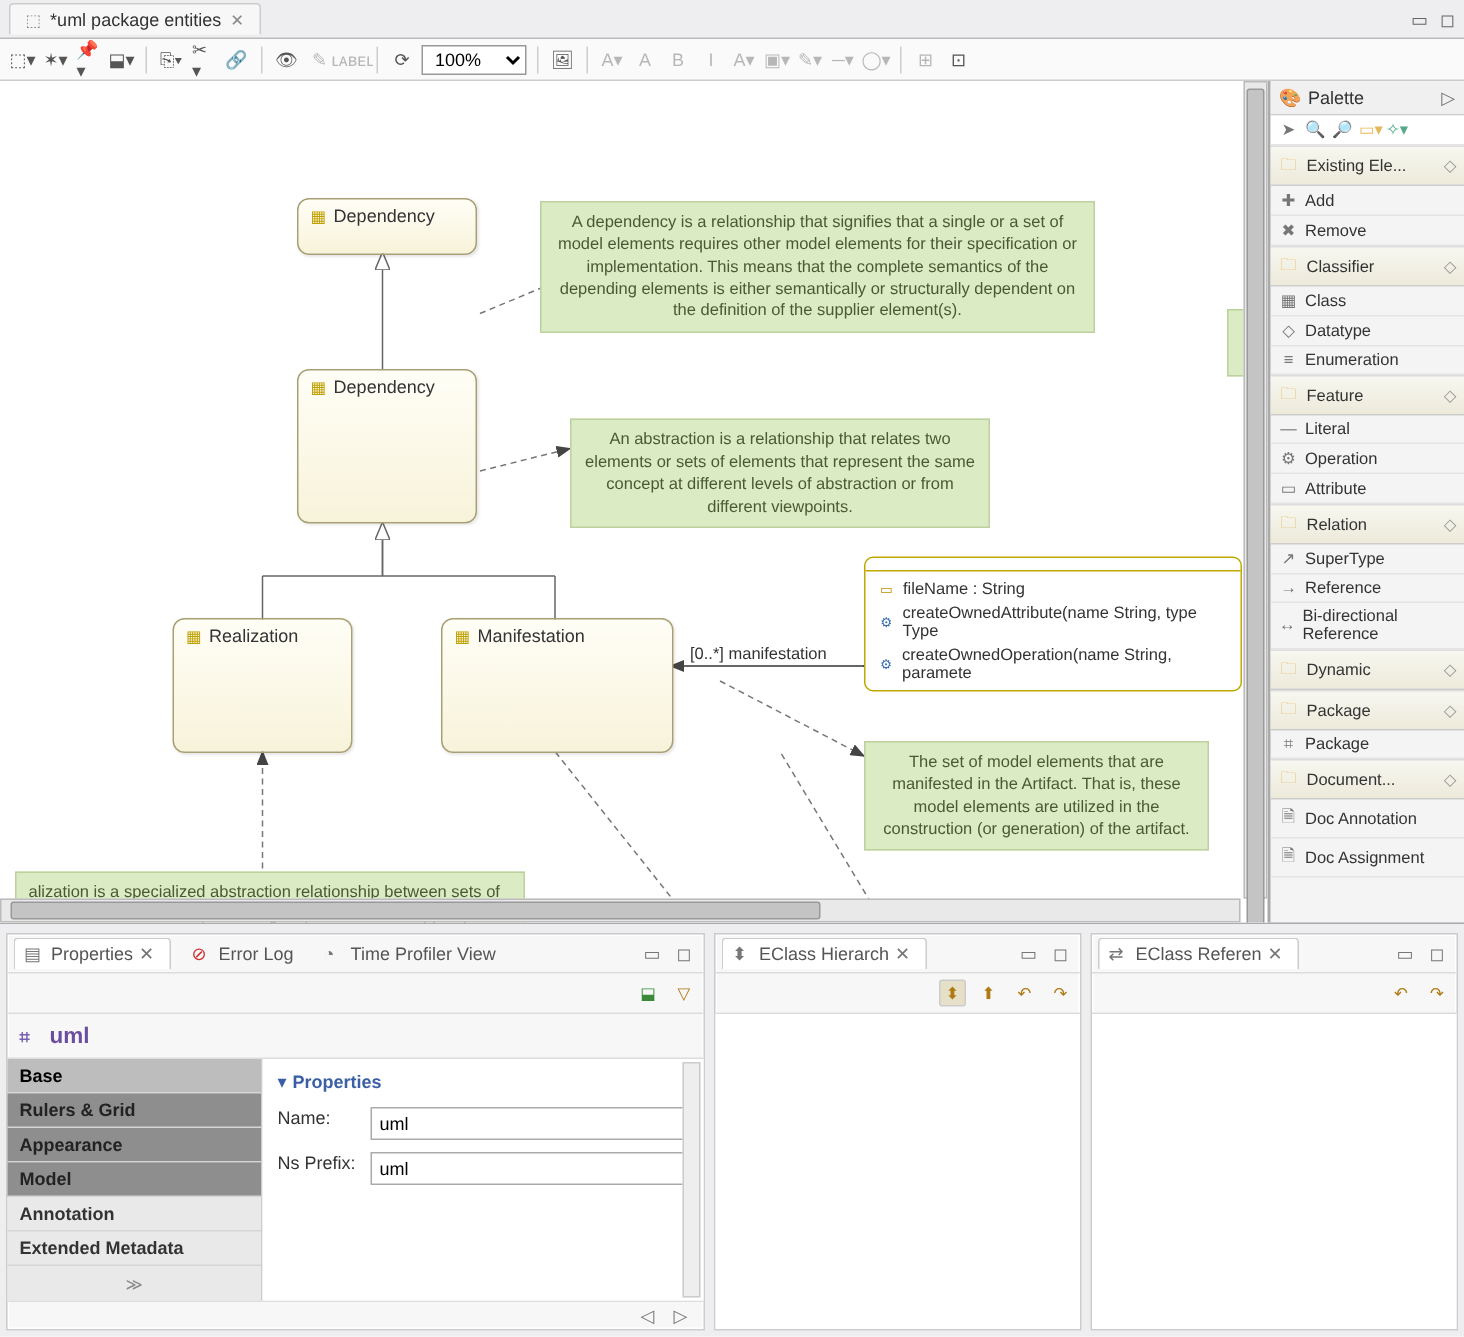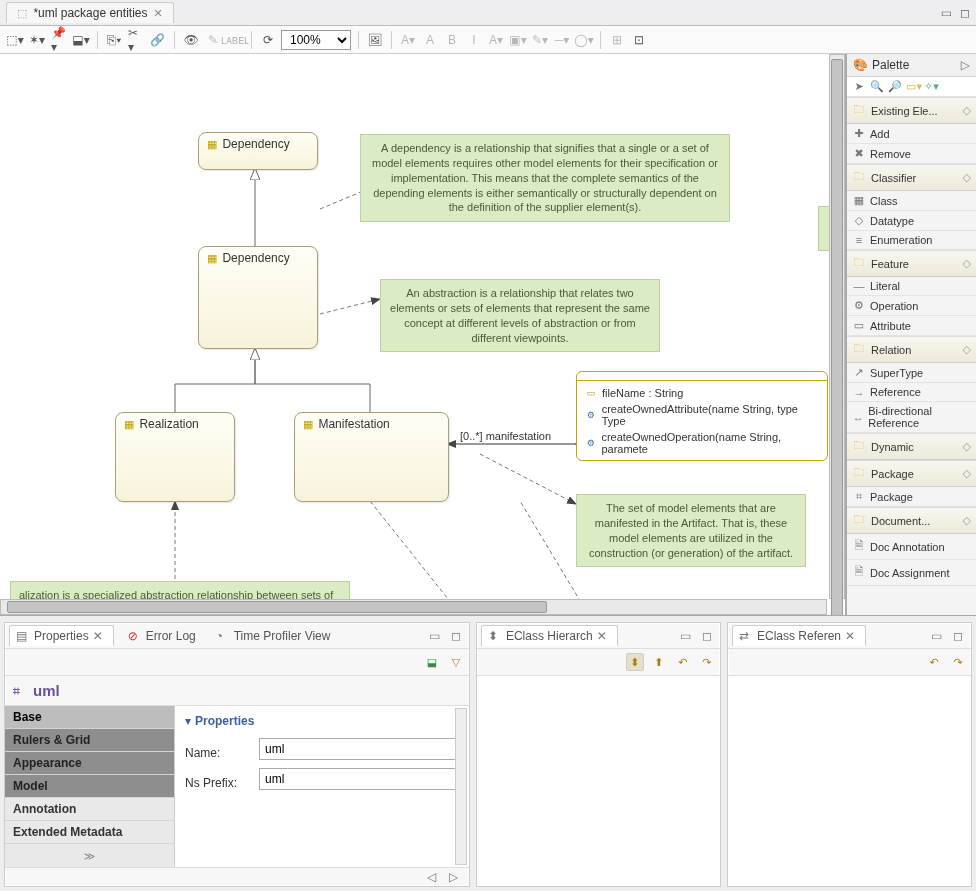--- a/index.html
+++ b/index.html
@@ -45,21 +45,21 @@
   .vtab { display:flex; align-items:center; gap:4px; padding:3px 6px; font-size:12px; color:#555; cursor:pointer;}
   .vtab.active { background:#fff; border:1px solid #ccc; border-bottom:none; border-radius:3px 3px 0 0;}
   .vbody { flex:1; display:flex; }
 
   .propsnav { width:170px; background:#e9e9e9; border-right:1px solid #ccc; display:flex; flex-direction:column;}
   .propsnav .pn { padding:4px 8px; border-bottom:1px solid #d5d5d5; font-size:12px; cursor:pointer;font-weight:bold;}
   .propsnav .pn.sel { background:#bdbdbd; font-weight:bold; color:#000;}
   .propsnav .pn.dark { background:#8e8e8e; color:#222;}
   .propscontent { flex:1; background:#fff; padding:8px 10px; font-size:12px; position:relative;}
   .propscontent .title { color:#3a5fa5; font-size:12px; margin-bottom:10px; display:flex; align-items:center; gap:4px;}
-  .propscontent .row { display:flex; align-items:flex-end; gap:14px; margin-bottom:8px;}
+  .propscontent .row { display:flex; align-items:flex-start; gap:2px; margin-bottom:8px;}
   .propscontent .row label { width:60px; color:#333;}
   .propscontent .row input { flex:1; border:1px solid #aaa; padding:3px 5px; font-size:12px;}
   .umltitle { display:flex; align-items:center; gap:6px; padding:6px 8px; color:#6a4fa0; font-size:15px; font-weight:bold; border-bottom:1px solid #ddd;}
   .miniic { display:inline-block; width:14px; height:14px; color:#777; font-size:12px;}
   .viewicons { display:flex; gap:6px; padding:4px;}
   .viewicons .ib { width:18px; height:18px; display:flex; align-items:center; justify-content:center; font-size:11px; border:1px solid transparent; border-radius:2px; cursor:pointer; color:#b07a12;}
 </style>
 </head>
 <body>
 

